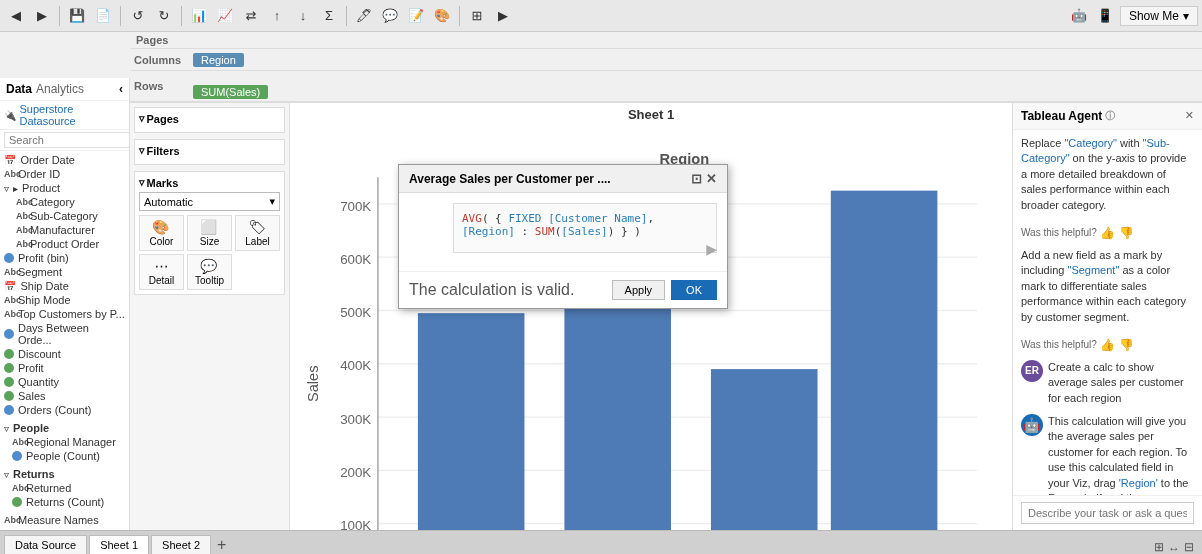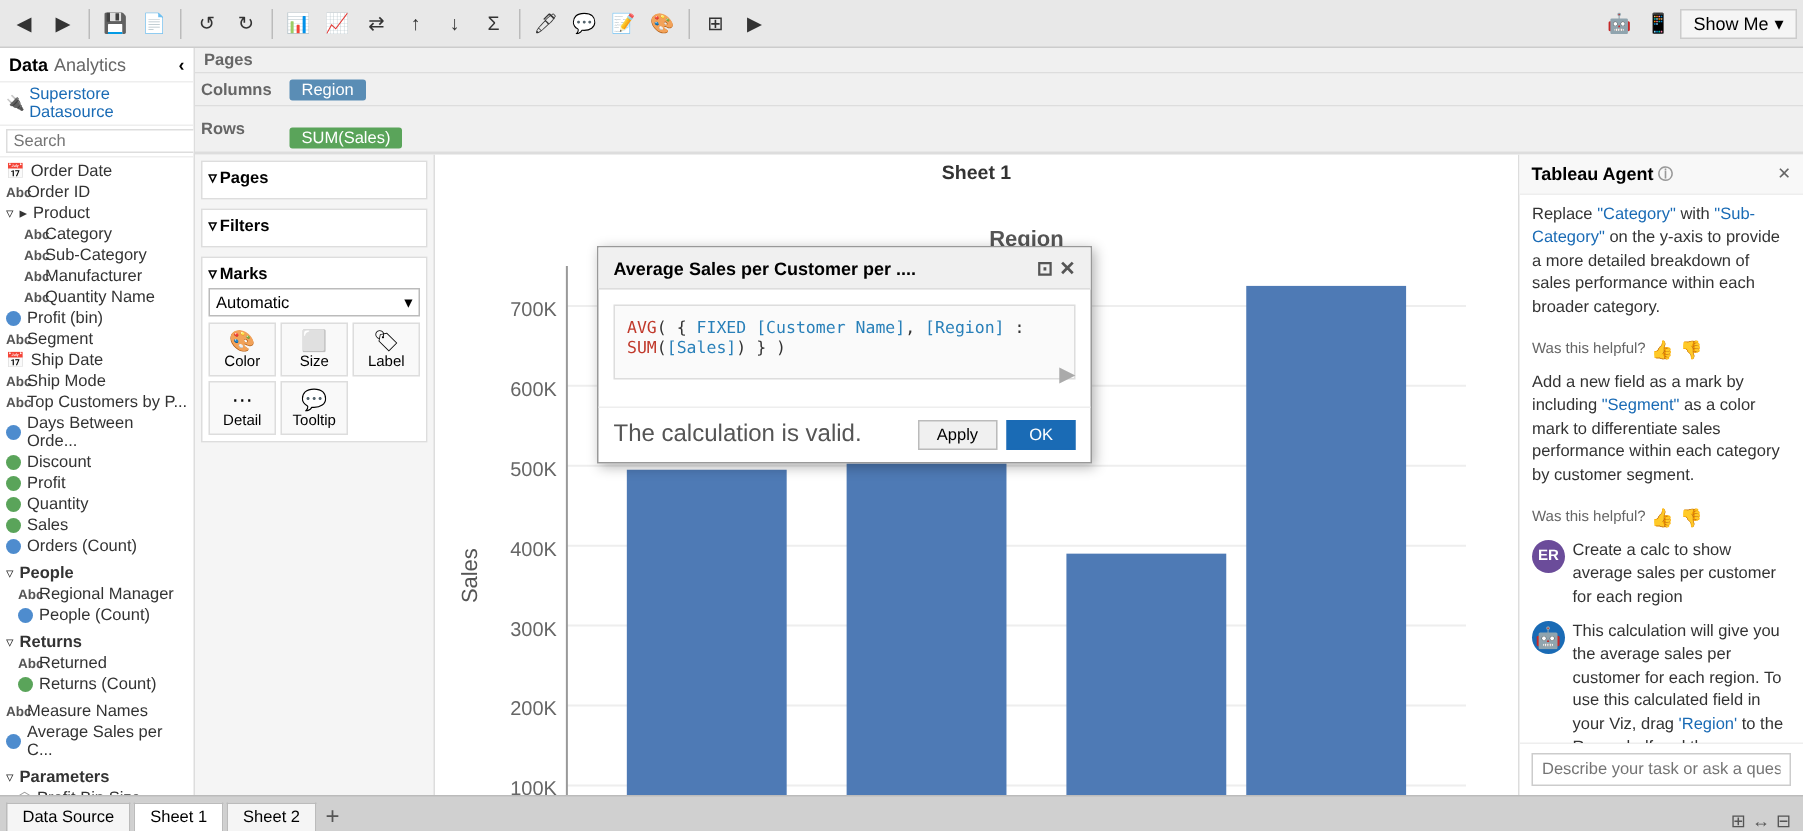--- a/index.html
+++ b/index.html
@@ -19,21 +19,21 @@
     .show-me-btn {
       margin-left: auto; display: flex; align-items: center; gap: 4px;
       background: #f5f5f5; border: 1px solid #ccc; padding: 2px 8px; cursor: pointer;
       font-size: 12px;
     }
 
     
     .main-layout { display: flex; height: calc(554px - 32px - 24px); }
 
     
-    .left-panel { width: 130px; background: #fff; border-right: 1px solid #ddd; display: flex; flex-direction: column; overflow: hidden; }
+    .left-panel { width: 130px; background: #fff; border-right: 1px solid #ddd; display: flex; flex-direction: column; overflow: hidden; margin-top: 46px; }
     .left-panel-header { display: flex; align-items: center; gap: 4px; padding: 4px 6px; border-bottom: 1px solid #eee; font-weight: bold; font-size: 12px; }
     .field-item { display: flex; align-items: center; gap: 4px; padding: 1px 2px; cursor: pointer; font-size: 11px; color: #333; }
     .field-dot { width: 10px; height: 10px; border-radius: 50%; flex-shrink: 0; }
     .field-dot-blue { background: #4e8cce; }
     .field-dot-green { background: #5aa45a; }
     .field-icon-abc { font-size: 9px; color: #555; font-weight: bold; width: 10px; text-align: center; }
 
     
     .side-controls { width: 160px; background: #f5f5f5; border-right: 1px solid #ddd; display: flex; flex-direction: column; padding: 4px; gap: 6px; font-size: 11px; overflow-y: auto; }
     .side-section { background: #fff; border: 1px solid #ddd; padding: 4px; }
@@ -59,21 +59,21 @@
     .avatar-er { background: #6b4c9a; }
     .avatar-agent { background: #1a6bb5; }
     .msg-row { display: flex; gap: 5px; align-items: flex-start; }
     .msg-content { flex: 1; }
     .agent-input-area { padding: 6px 8px; border-top: 1px solid #eee; }
     .agent-input { width: 100%; border: 1px solid #ccc; padding: 4px 6px; font-size: 11px; color: #999; }
     .modal { background: #fff; border: 1px solid #999; box-shadow: 2px 2px 8px rgba(0,0,0,0.3); width: 330px; }
     .modal-header { display: flex; align-items: center; justify-content: space-between; padding: 6px 10px; background: #f0f0f0; border-bottom: 1px solid #ddd; font-size: 12px; font-weight: bold; }
     .modal-header-icons { display: flex; gap: 4px; }
     .modal-header-icon { cursor: pointer; font-size: 13px; color: #555; }
-    .modal-body { padding: 10px; }
+    .modal-body { padding: 10px; margin-left: 44px; }
     .calc-formula { background: #fafafa; border: 1px solid #ddd; padding: 8px; font-family: monospace; font-size: 11px; color: #333; margin-bottom: 8px; min-height: 50px; }
     .calc-formula .fn { color: #c0392b; }
     .calc-formula .kw { color: #2980b9; }
     .calc-formula .field { color: #2980b9; }
     .modal-footer { display: flex; align-items: center; justify-content: space-between; padding: 8px 10px; border-top: 1px solid #eee; }
     .modal-valid { color: #555; font-size: 16px; }
     .modal-buttons { display: flex; gap: 6px; }
     .btn-apply { padding: 3px 12px; background: #f0f0f0; border: 1px solid #bbb; cursor: pointer; font-size: 11px; }
     .btn-ok { padding: 3px 14px; background: #1a6bb5; border: 1px solid #1a6bb5; color: #fff; cursor: pointer; font-size: 11px; text-align: center; }
     .status-tab-bar { display: flex; align-items: flex-end; background: #d0d0d0; border-top: 1px solid #bbb; height: 24px; padding: 0 4px; }
@@ -155,21 +155,21 @@
       <div class="field-item" style="padding-left:14px;">
         <span class="field-icon-abc">Abc</span>
         <span>Sub-Category</span>
       </div>
       <div class="field-item" style="padding-left:14px;">
         <span class="field-icon-abc">Abc</span>
         <span>Manufacturer</span>
       </div>
       <div class="field-item" style="padding-left:14px;">
         <span class="field-icon-abc">Abc</span>
-        <span>Quantity Name</span>
+        <span>Product Order</span>
       </div>
       <div class="field-item">
         <span class="field-dot field-dot-blue"></span>
         <span>Profit (bin)</span>
       </div>
       <div class="field-item">
         <span class="field-icon-abc">Abc</span>
         <span>Segment</span>
       </div>
       <div class="field-item">

